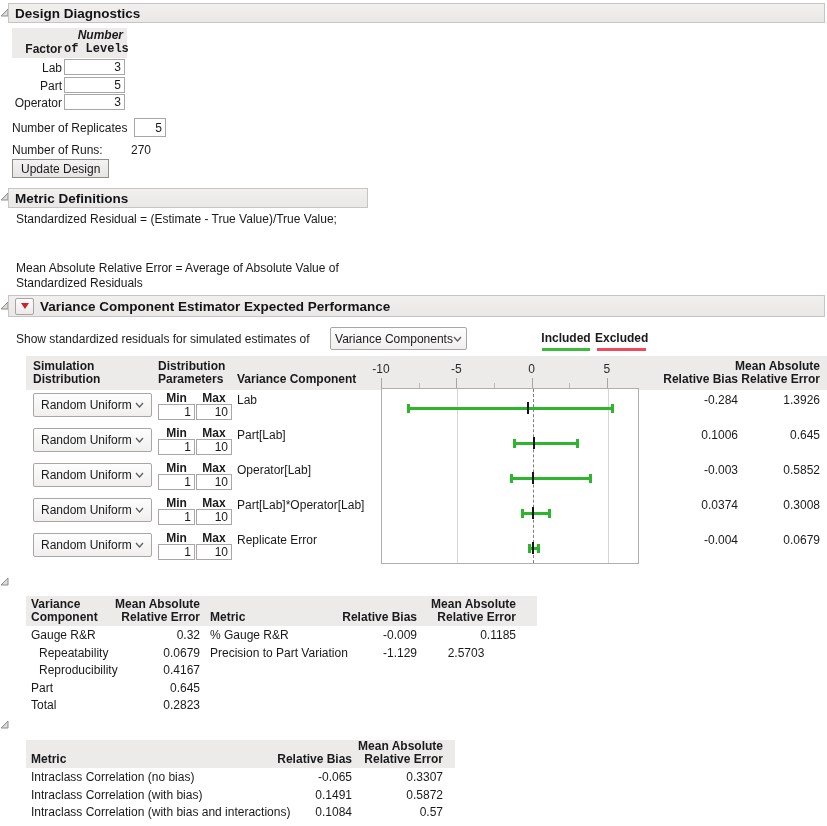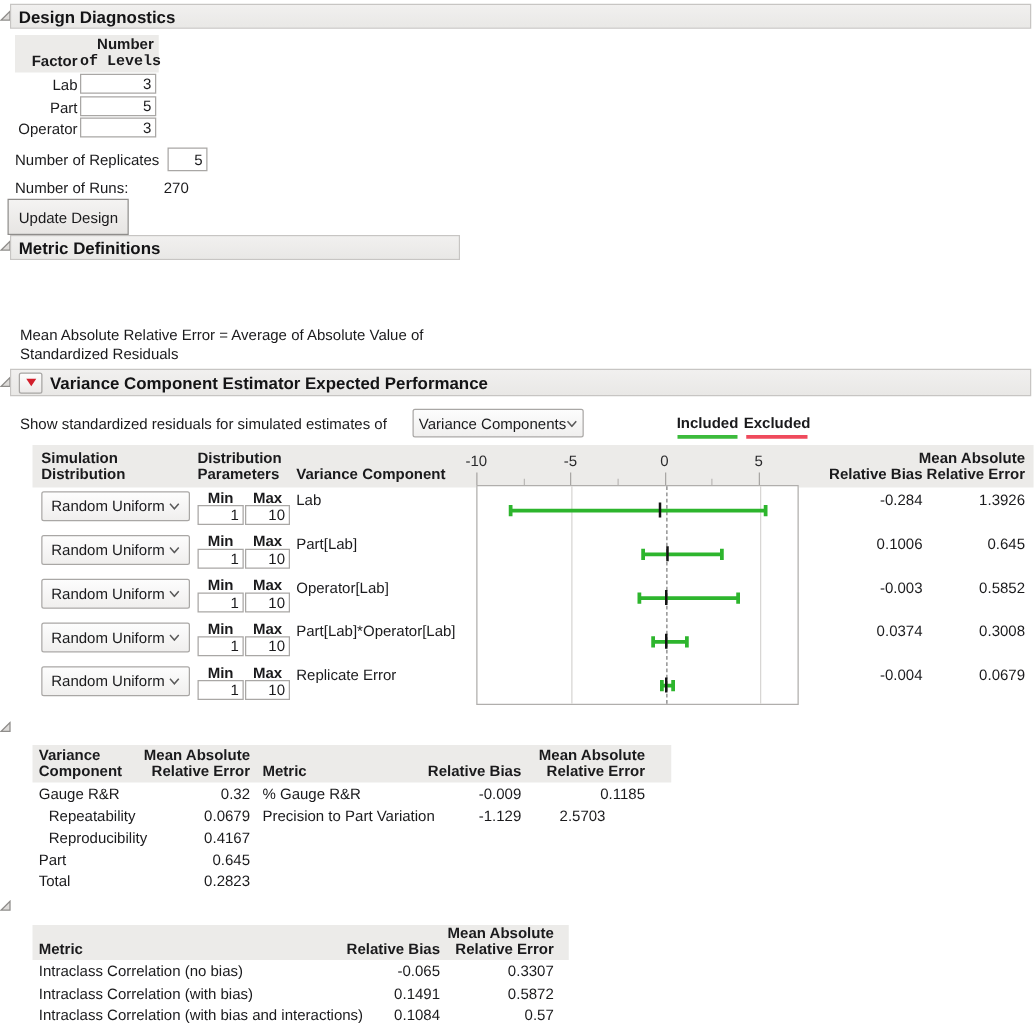--- a/index.html
+++ b/index.html
@@ -110,21 +110,21 @@
   <svg class="disc" style="top:720px" viewBox="0 0 9 9">
       <path d="M1 8 L8 1 L8 8 Z" fill="#dddbd9" stroke="#8f8d8b"></path>
     </svg>
 
   <div class="hbar" style="left:8px;top:3px;width:817px;">
     <span>Design Diagnostics</span>
   </div>
 
   <div class="band fhead" style="left:12px;top:28px;width:115px;height:30px;">
     <span style="left:0;width:50px;top:14px;">Factor</span>
-    <span style="left:52px;width:59px;top:0;">Number</span>
+    <span style="left:52px;width:59px;top:0;font-style:italic;">Number</span>
     <span style="left:52px;width:59px;top:14px;font-family:Liberation Mono, monospace;">of Levels</span>
   </div>
   <div class="abs" style="left:12px;top:59px;" id="factor-rows">
       <div class="frow" style="top: 0px; position: absolute;">
     <span class="flabel">Lab</span>
     <input class="fld" readonly="" value="3" style="">
   </div>
       <div class="frow" style="top: 17.5px; position: absolute;">
     <span class="flabel">Part</span>
     <input class="fld" readonly="" value="5" style="">
@@ -134,25 +134,26 @@
     <input class="fld" readonly="" value="3" style="">
   </div>
     </div>
 
   <span class="abs" style="left:12px;top:121px;">Number of Replicates</span>
   <input class="fld" style="left: 134px; top: 118px; width: 32px; height: 19px;" readonly="" value="5">
 
   <span class="abs" style="left:12px;top:143px;">Number of Runs:</span>
   <span class="abs" style="left:131px;top:143px;">270</span>
 
-  <button class="btn" style="left:6px;top:159px;height:29px;">Update Design</button>
+  <button class="btn" style="left:12px;top:159px;height:19px;">Update Design</button>
 
   <div class="hbar" style="left:8px;top:188px;width:360px;">
     <span>Metric Definitions</span>
   </div>
+  <div class="mdline" style="top:212px;">Standardized Residual = (Estimate - True Value)/True Value;</div>
   <div class="mdline" style="top:261px;">Mean Absolute Relative Error = Average of Absolute Value of Standardized Residuals</div>
 
   <div class="hbar" style="left:8px;top:295px;width:817px;height:22px;">
     <span class="redbtn">
         <span class="tri"></span>
       </span>
     <span>Variance Component Estimator Expected Performance</span>
   </div>
 
   <span class="abs" style="left:16px;top:332px;">Show standardized residuals for simulated estimates of</span>

